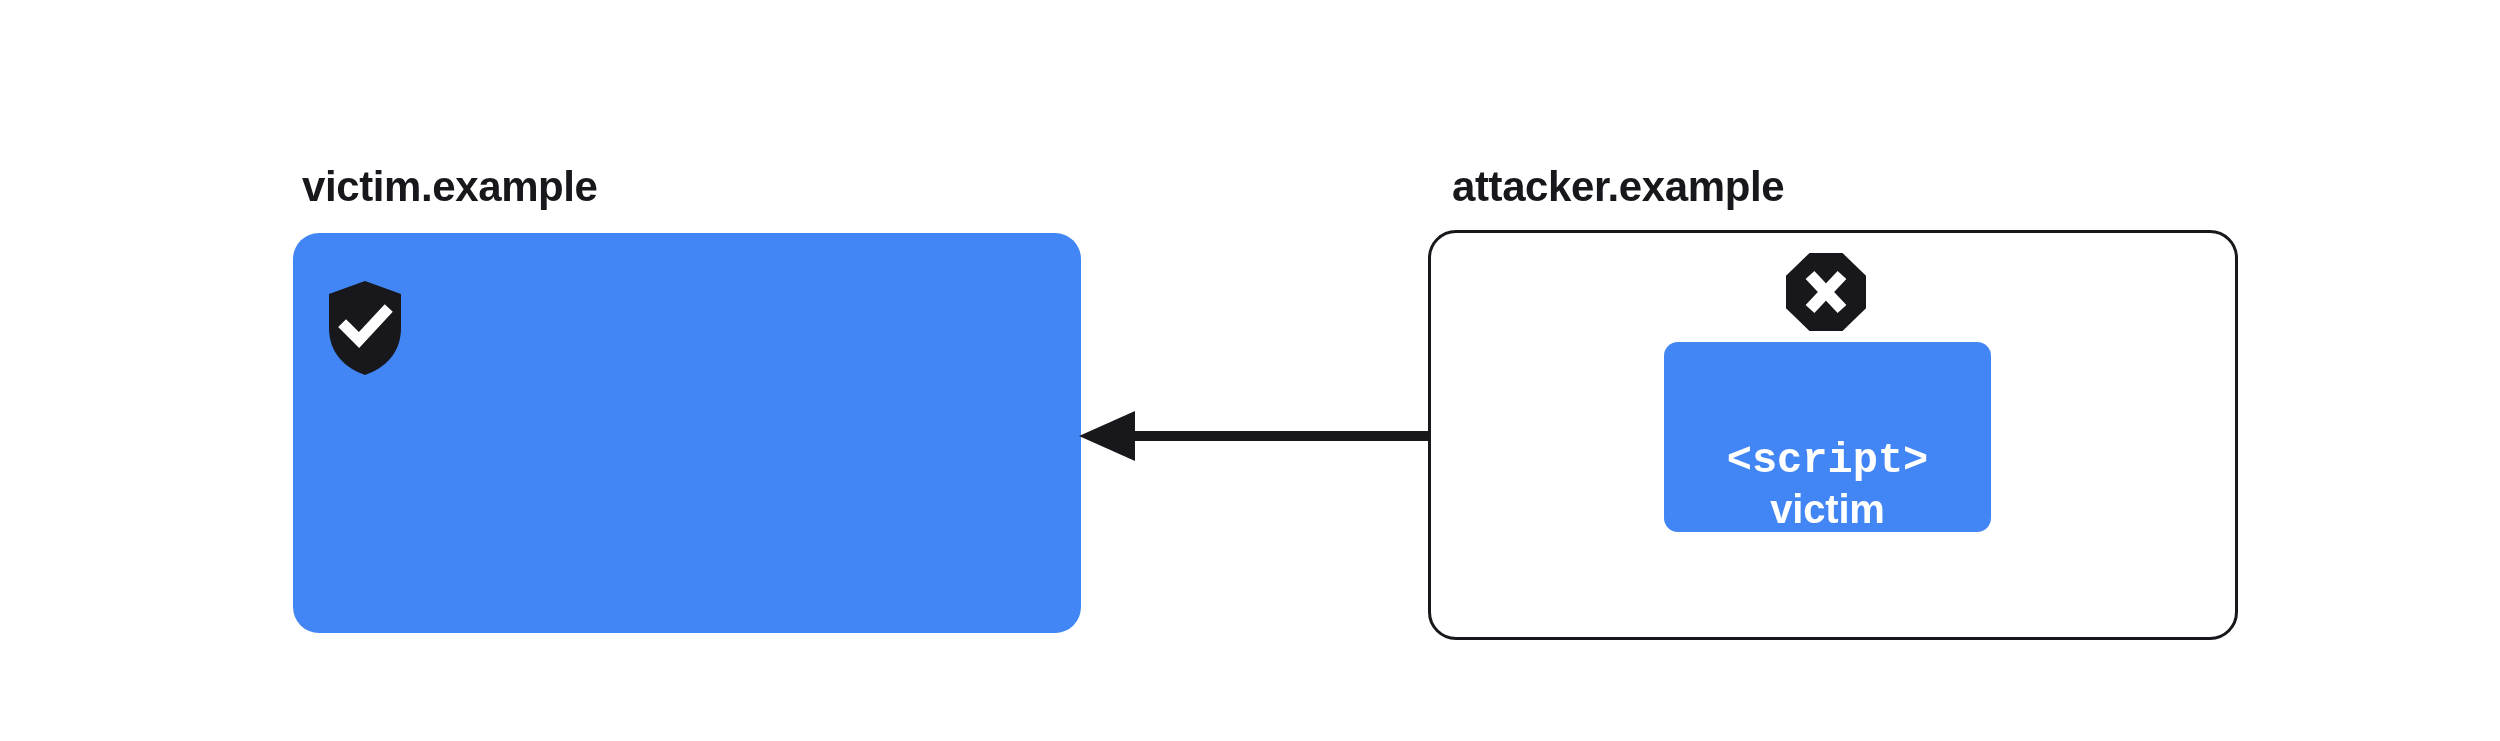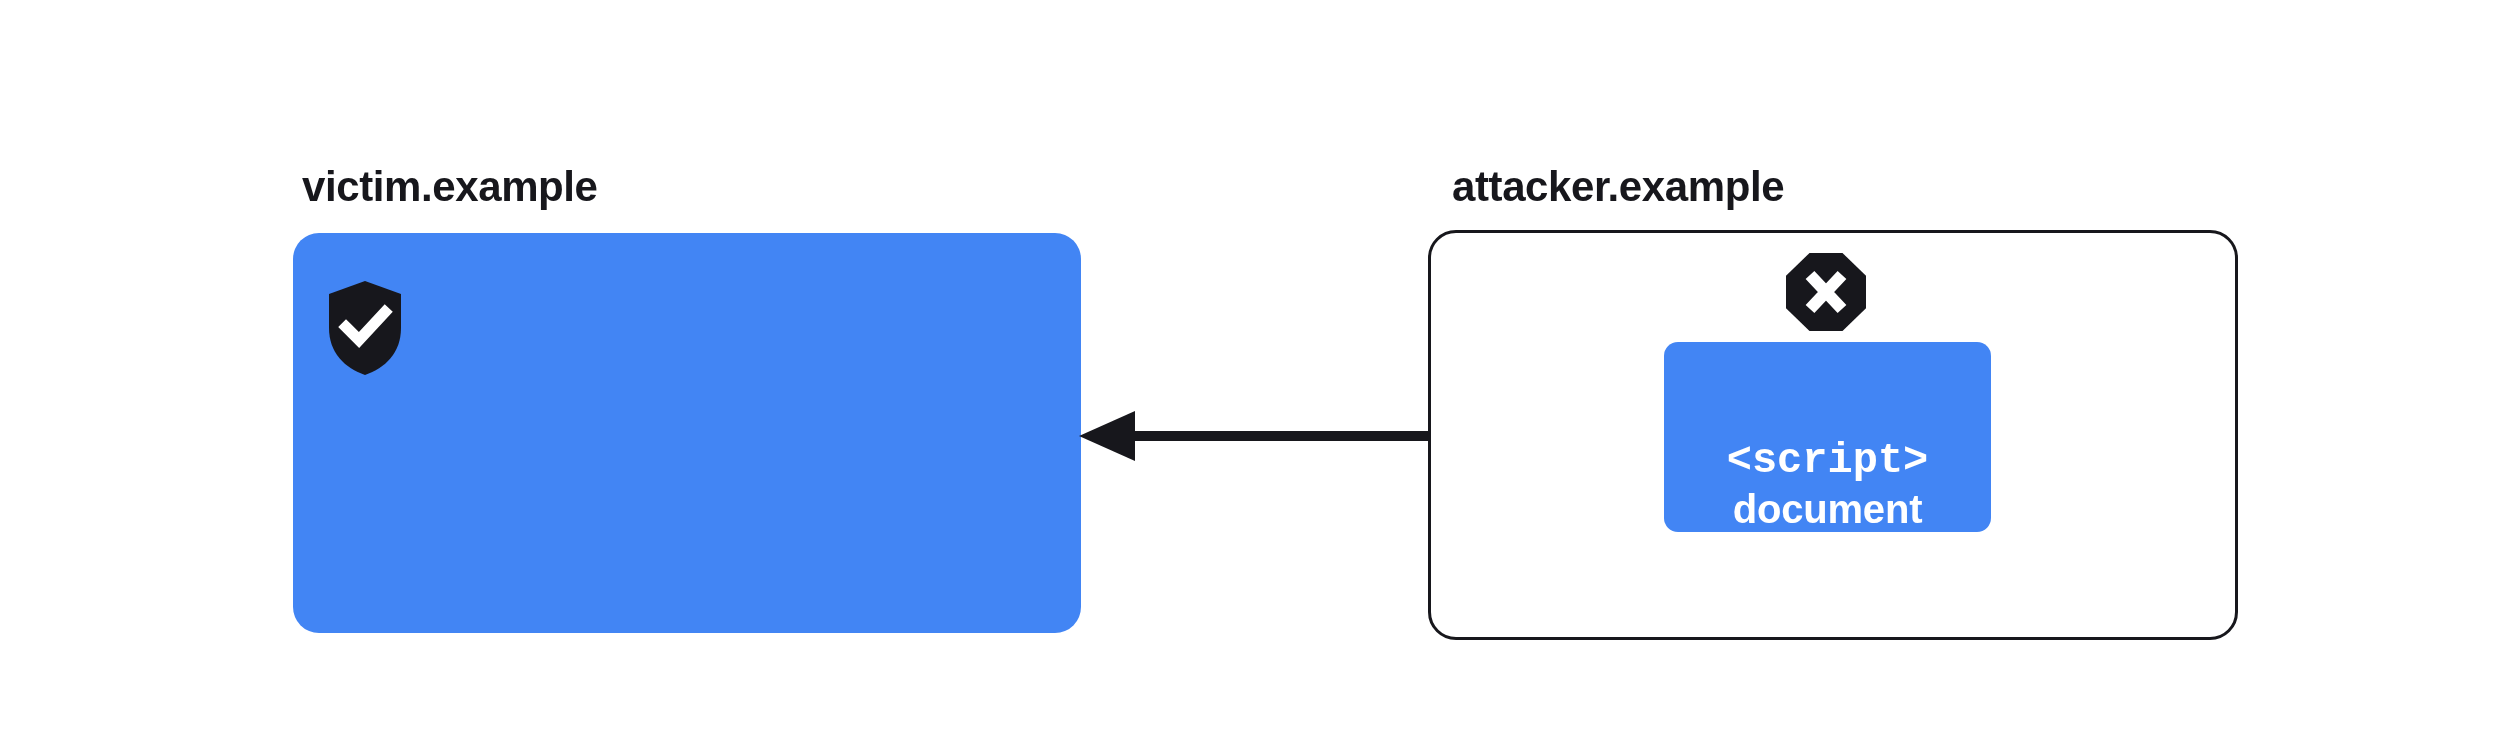--- a/index.html
+++ b/index.html
@@ -185,19 +185,19 @@
     <div id="blocked-badge">
       <svg viewBox="0 0 80 78" xmlns="http://www.w3.org/2000/svg">
         <path d="M23.5 0 L56.5 0 L80 22.8 L80 55.2 L56.5 78 L23.5 78 L0 55.2 L0 22.8 Z" fill="#17171c"></path>
         <path d="M24 22 L56 56 M56 22 L24 56" stroke="#ffffff" stroke-width="12" stroke-linecap="butt"></path>
       </svg>
     </div>
 
     <div id="script-chip">
       <div id="script-chip-text">
         <div class="chip-line-mono">&lt;script&gt;</div>
-        <div class="chip-line-sans">document</div>
+        <div class="chip-line-sans">victim</div>
       </div>
     </div>
 
   </div>
 
 </div>
 
 </body></html>

